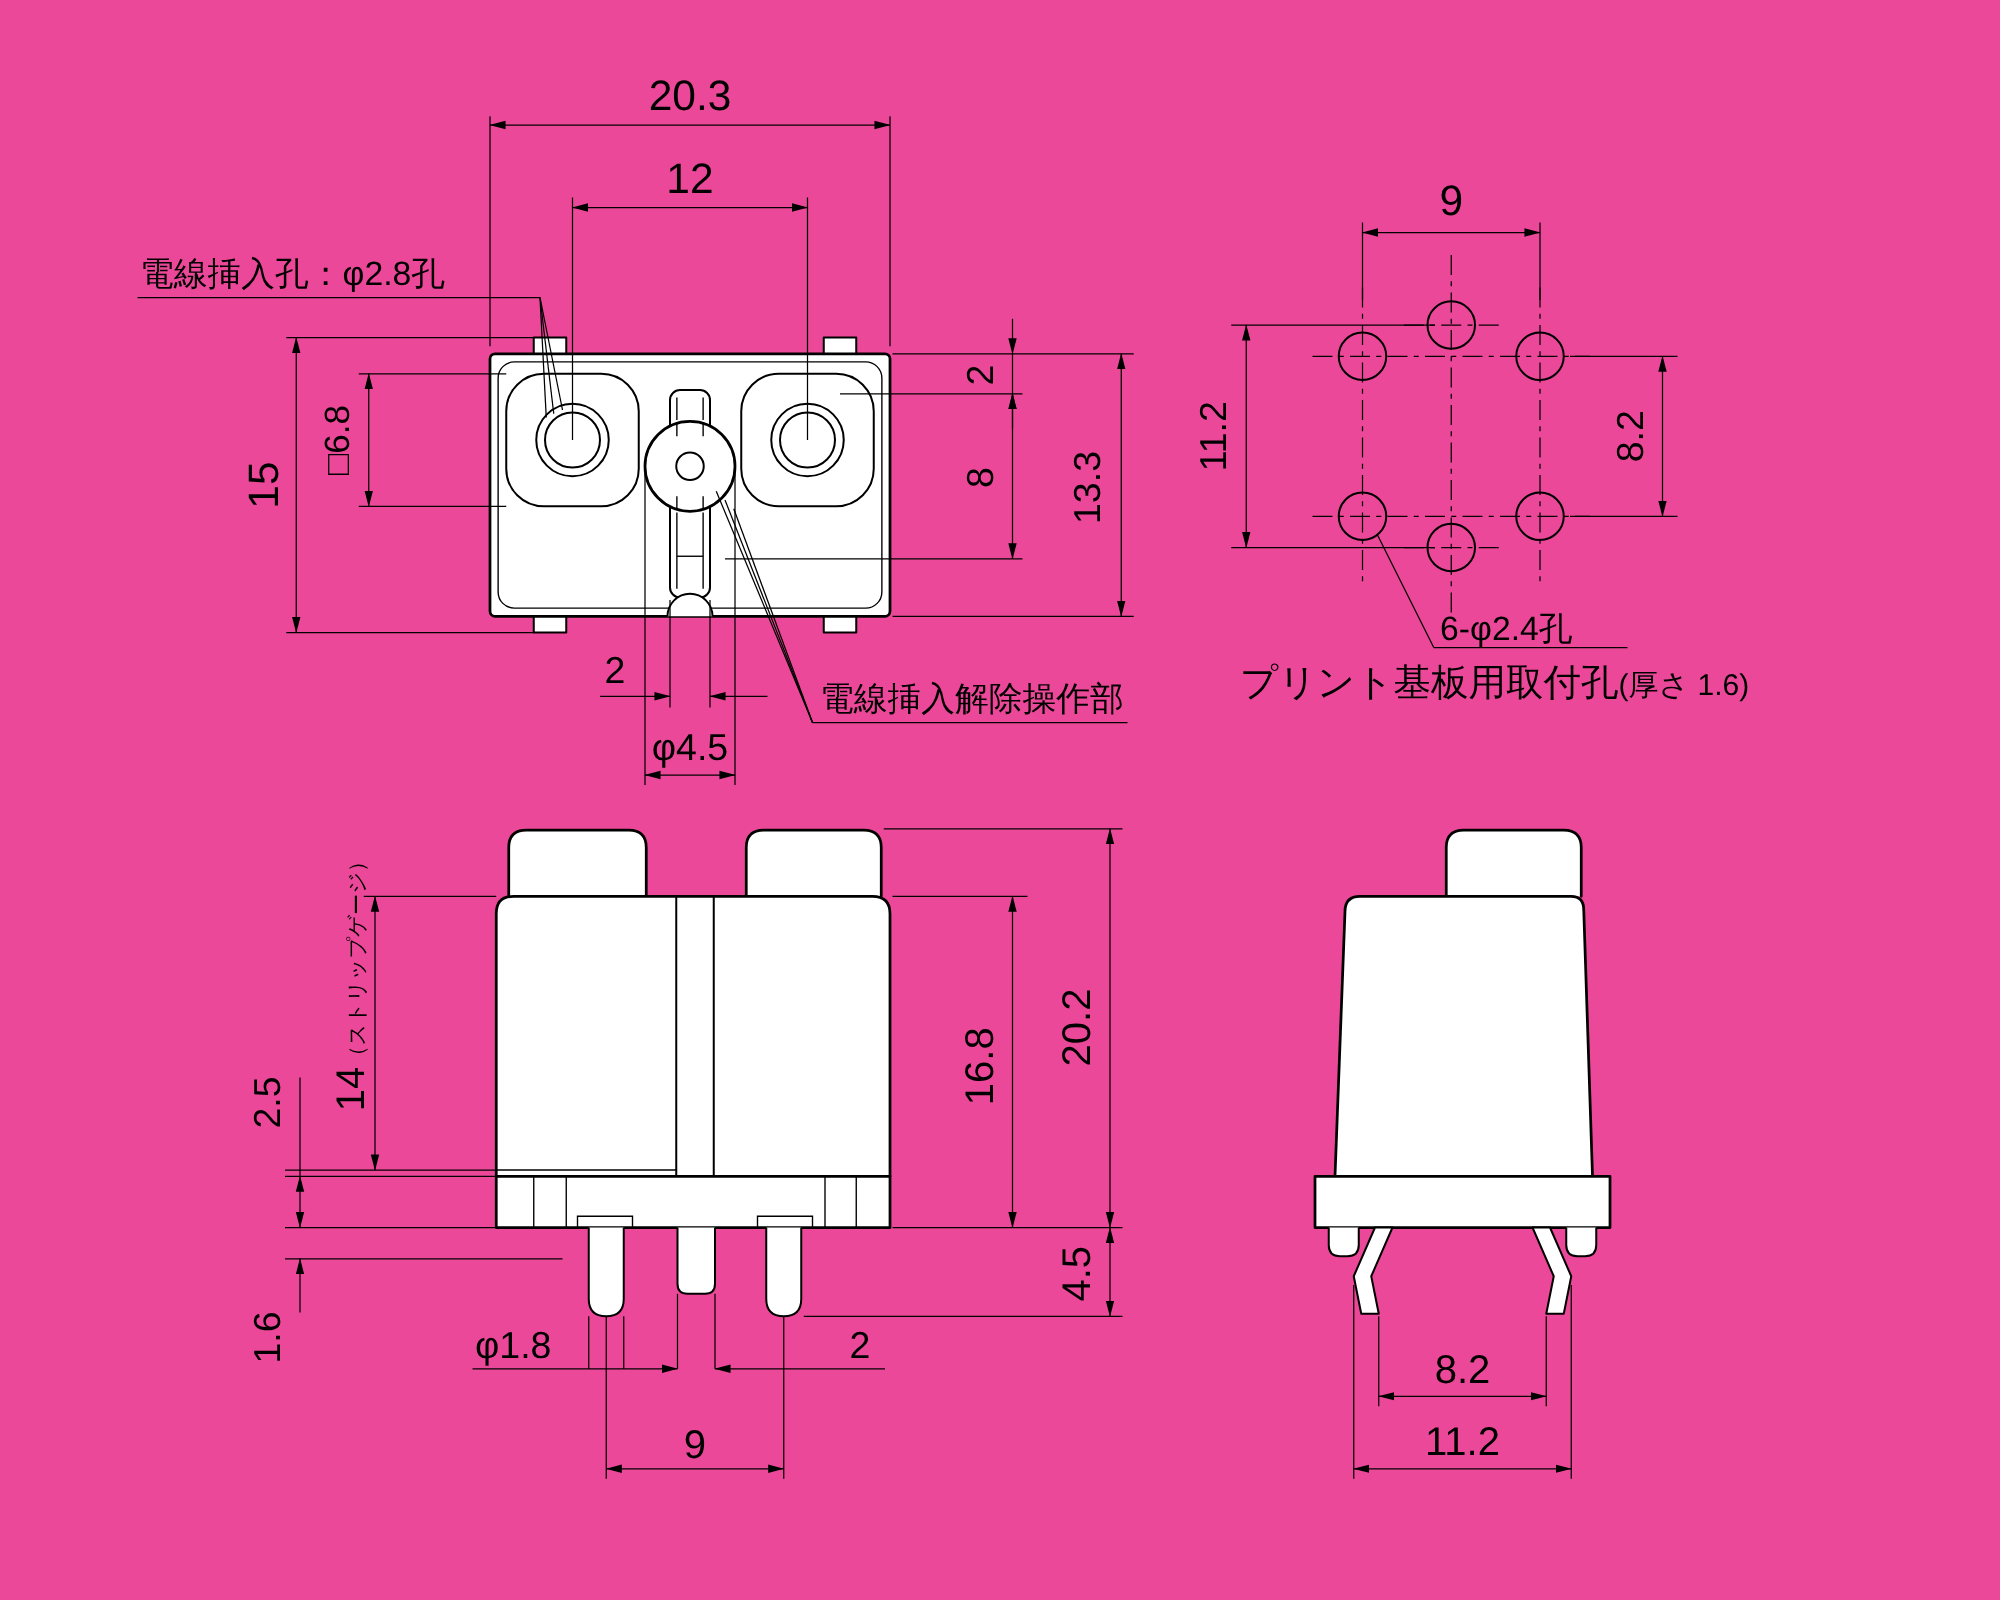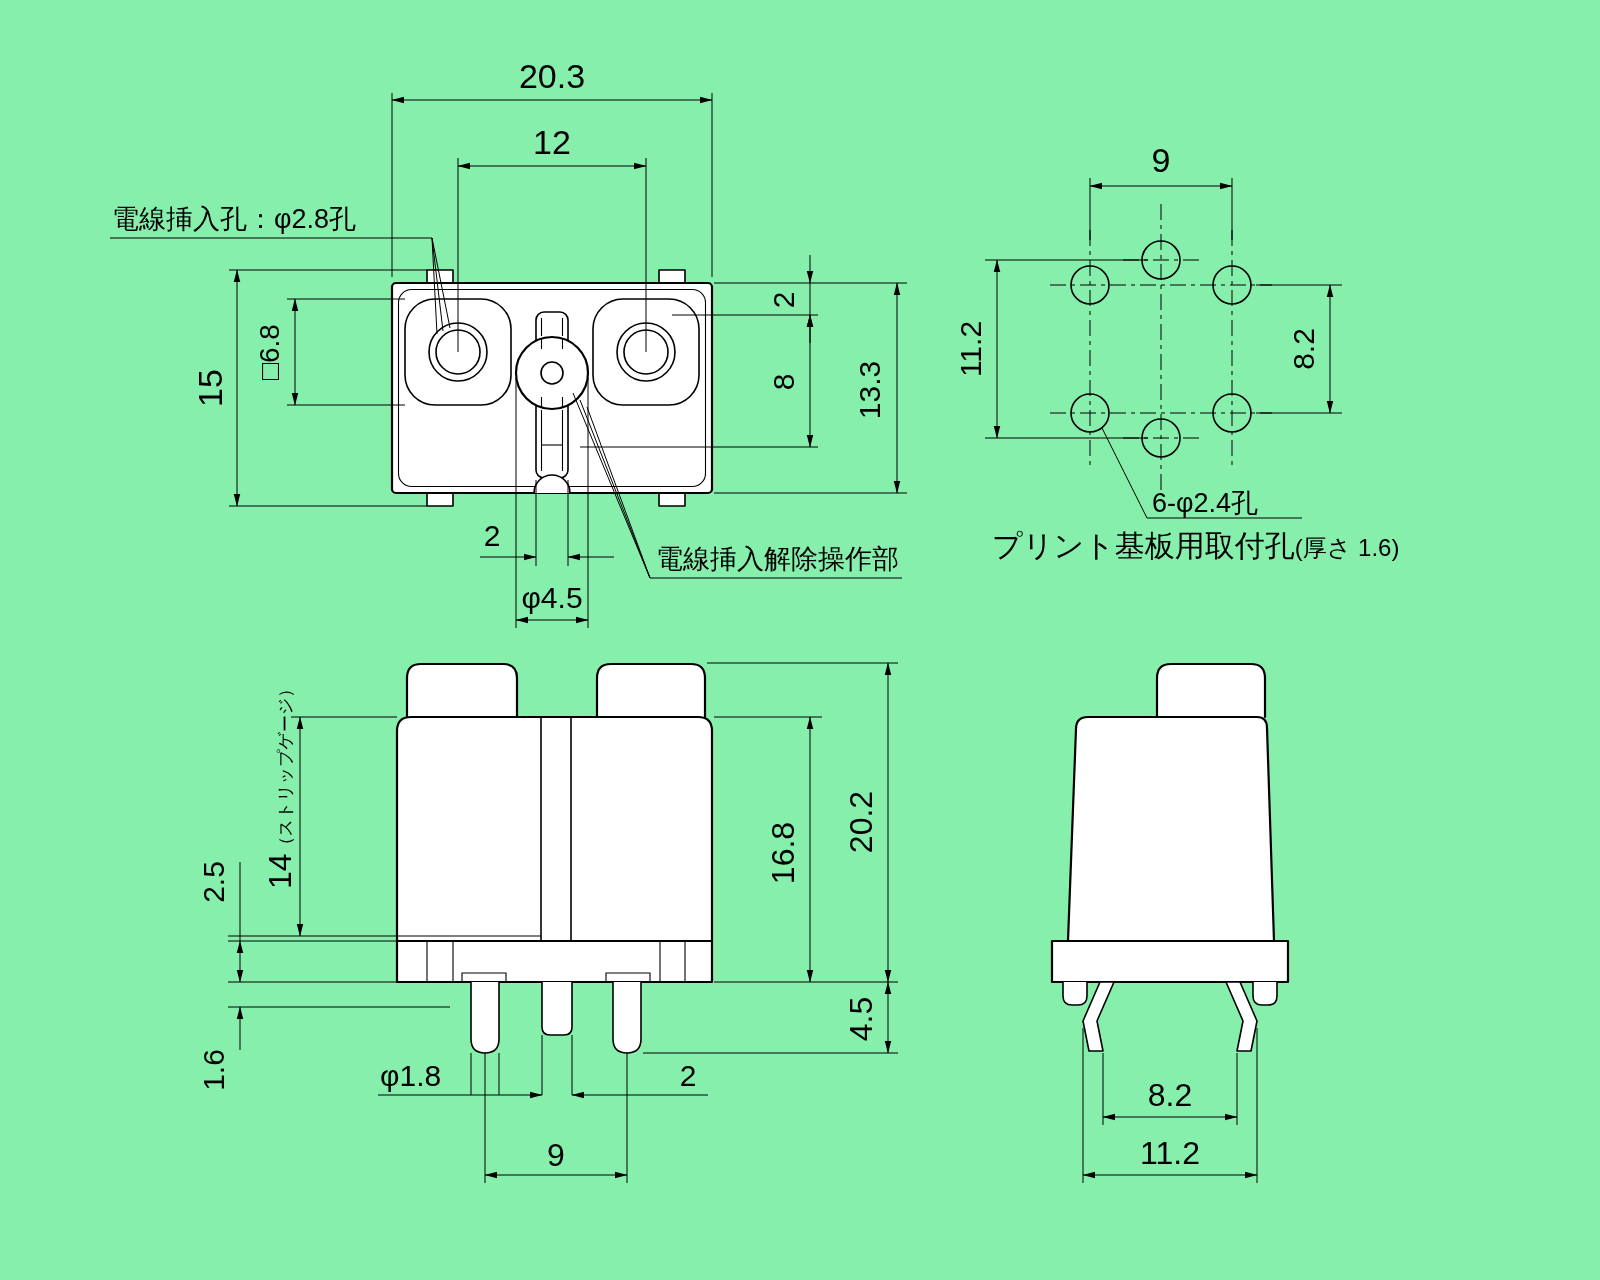--- a/index.html
+++ b/index.html
@@ -1,16 +1,16 @@
 <!DOCTYPE html>
 <html><head>
 <meta charset="utf-8">
 <style>
   html,body{margin:0;padding:0;background:#fff;}
-  .stage{width:1600px;height:1280px;background:#86efac;position:relative;font-family:"Liberation Sans","DejaVu Sans",sans-serif;}
+  .stage{width:1600px;height:1280px;background:#ec4899;position:relative;font-family:"Liberation Sans","DejaVu Sans",sans-serif;}
   svg{display:block;}
   .olw{fill:#fff;stroke:#000;stroke-width:2.2;stroke-linejoin:round;stroke-linecap:round;}
   .ol2{fill:none;stroke:#000;stroke-width:1.6;stroke-linejoin:round;}
   .ol2w{fill:#fff;stroke:#000;stroke-width:1.6;stroke-linejoin:round;}
   .ol3{fill:none;stroke:#000;stroke-width:1.1;}
   .dim{fill:none;stroke:#000;stroke-width:1;}
   .cl{fill:none;stroke:#000;stroke-width:1;stroke-dasharray:16 5 4 5;}
   text{fill:#000;font-family:"Liberation Sans","DejaVu Sans",sans-serif;}
   .t34{font-size:34px;}
   .t32{font-size:32px;}

